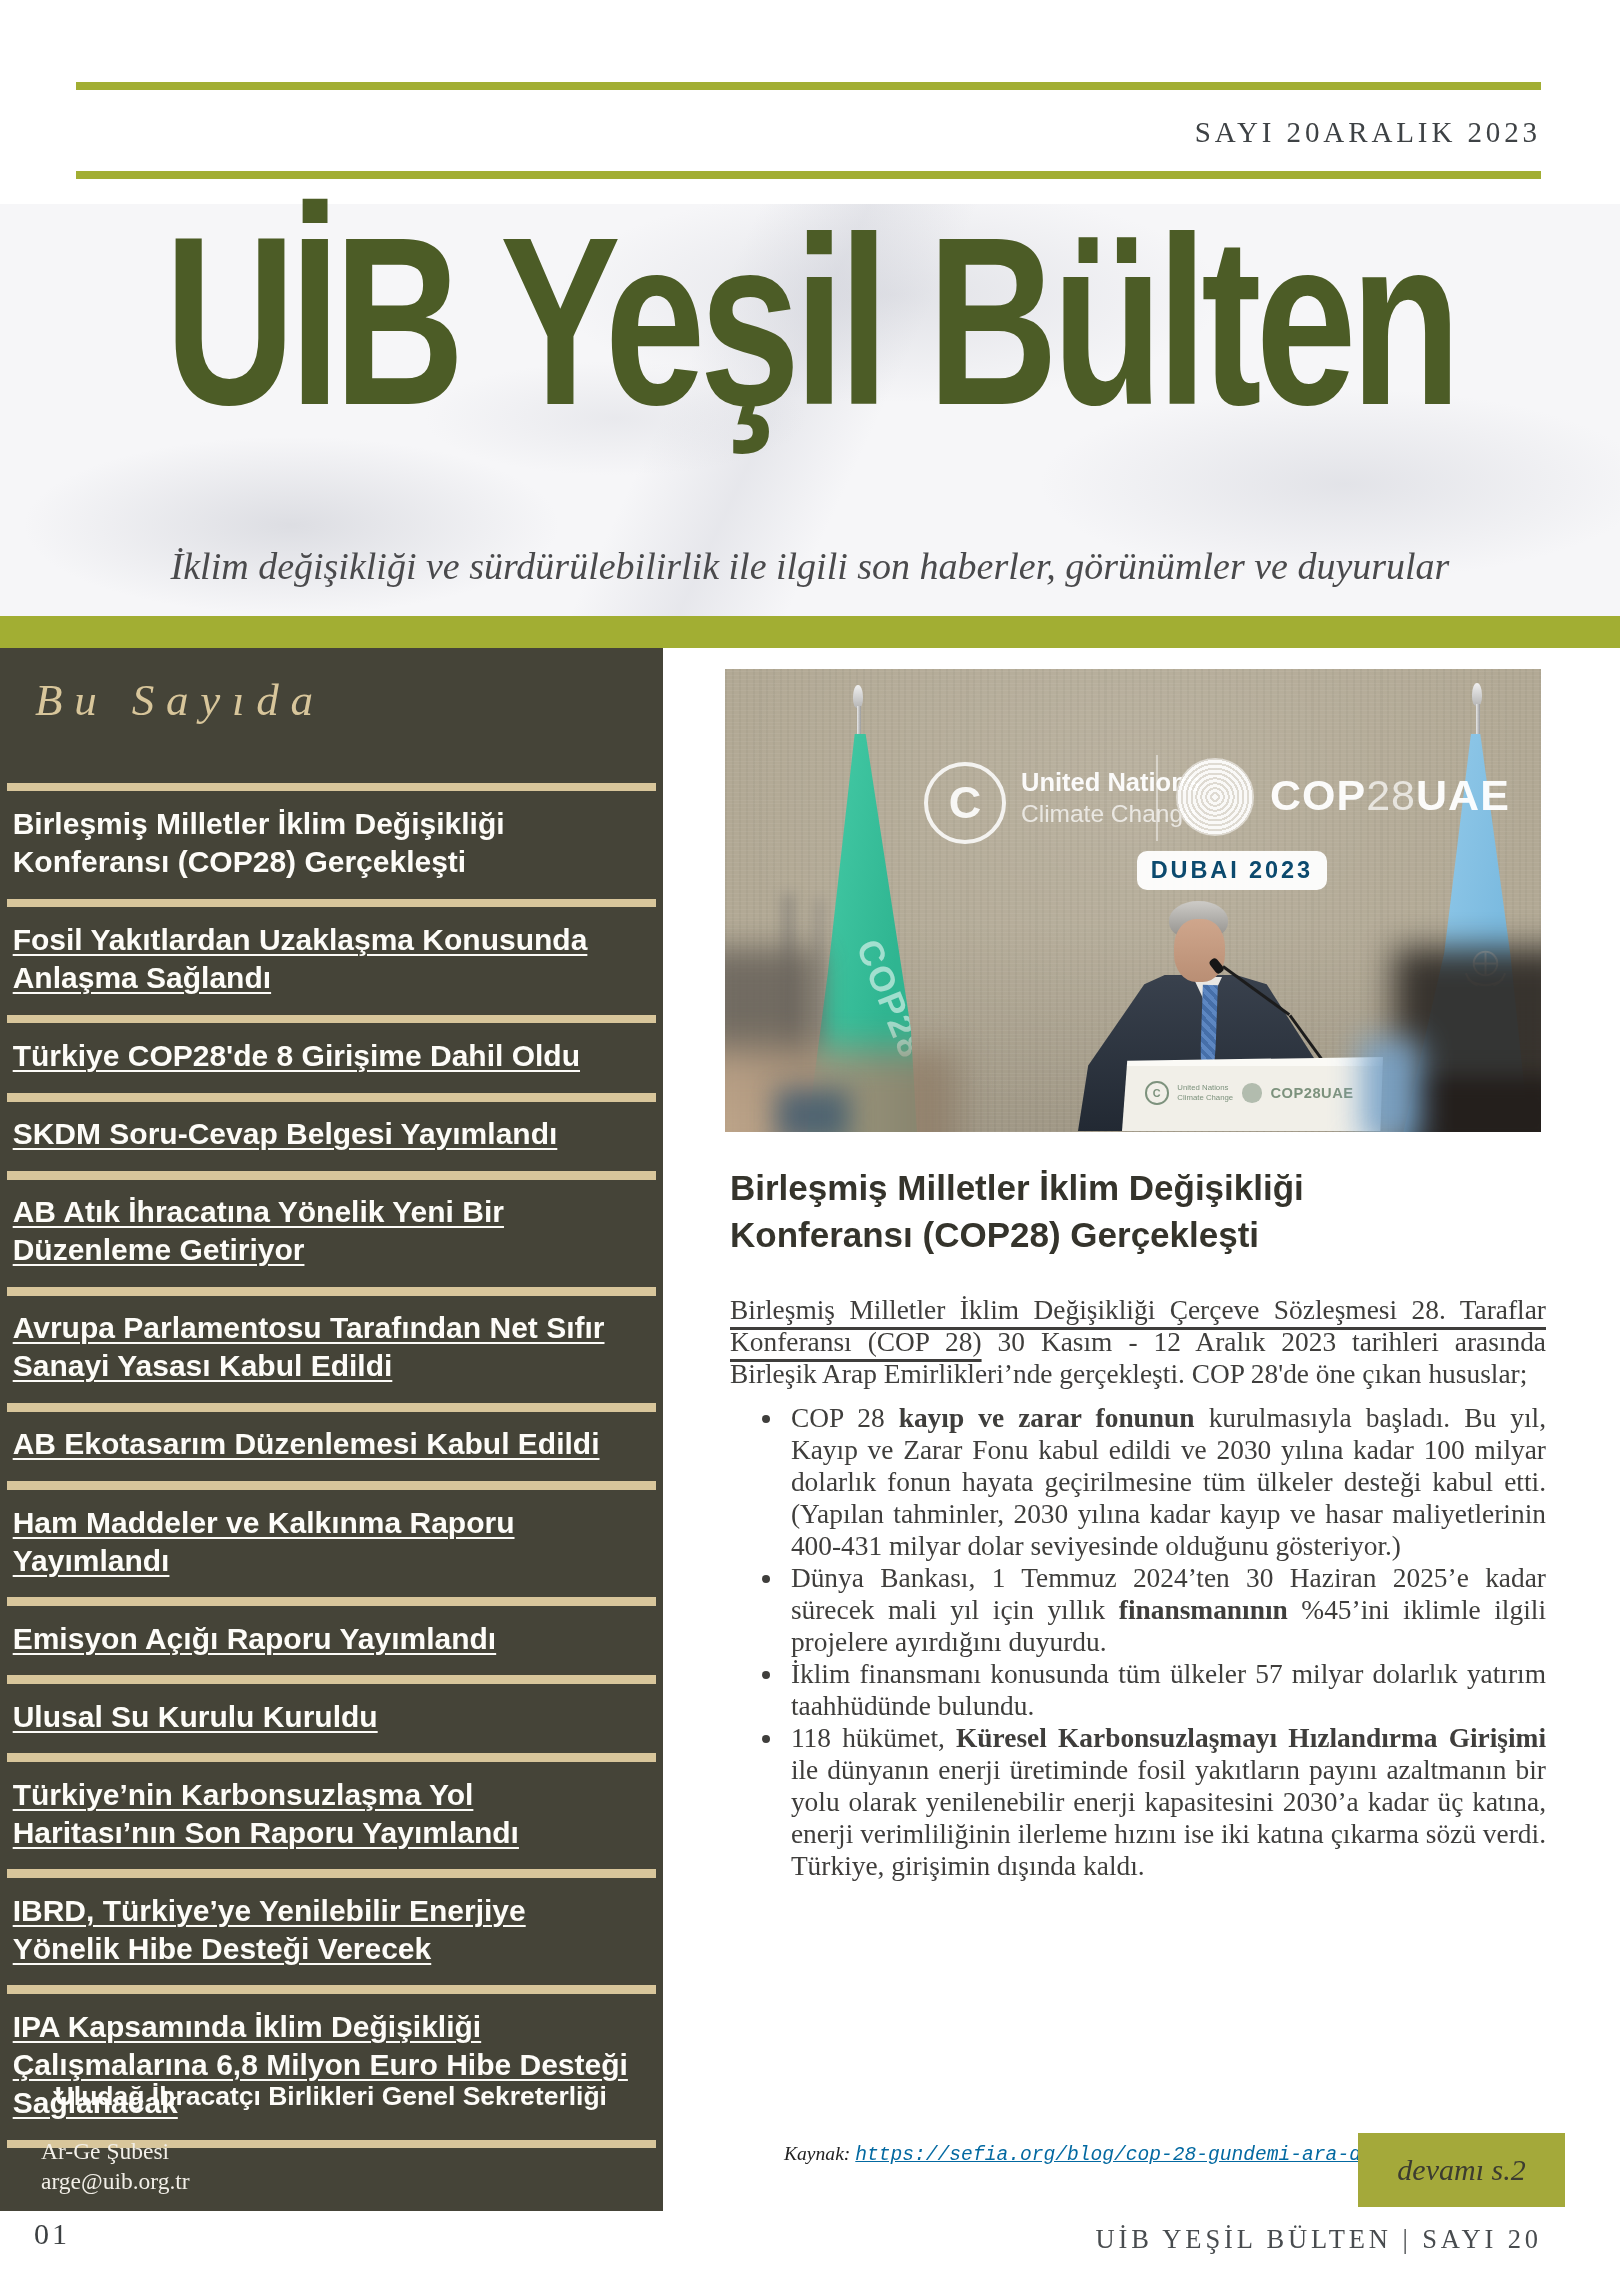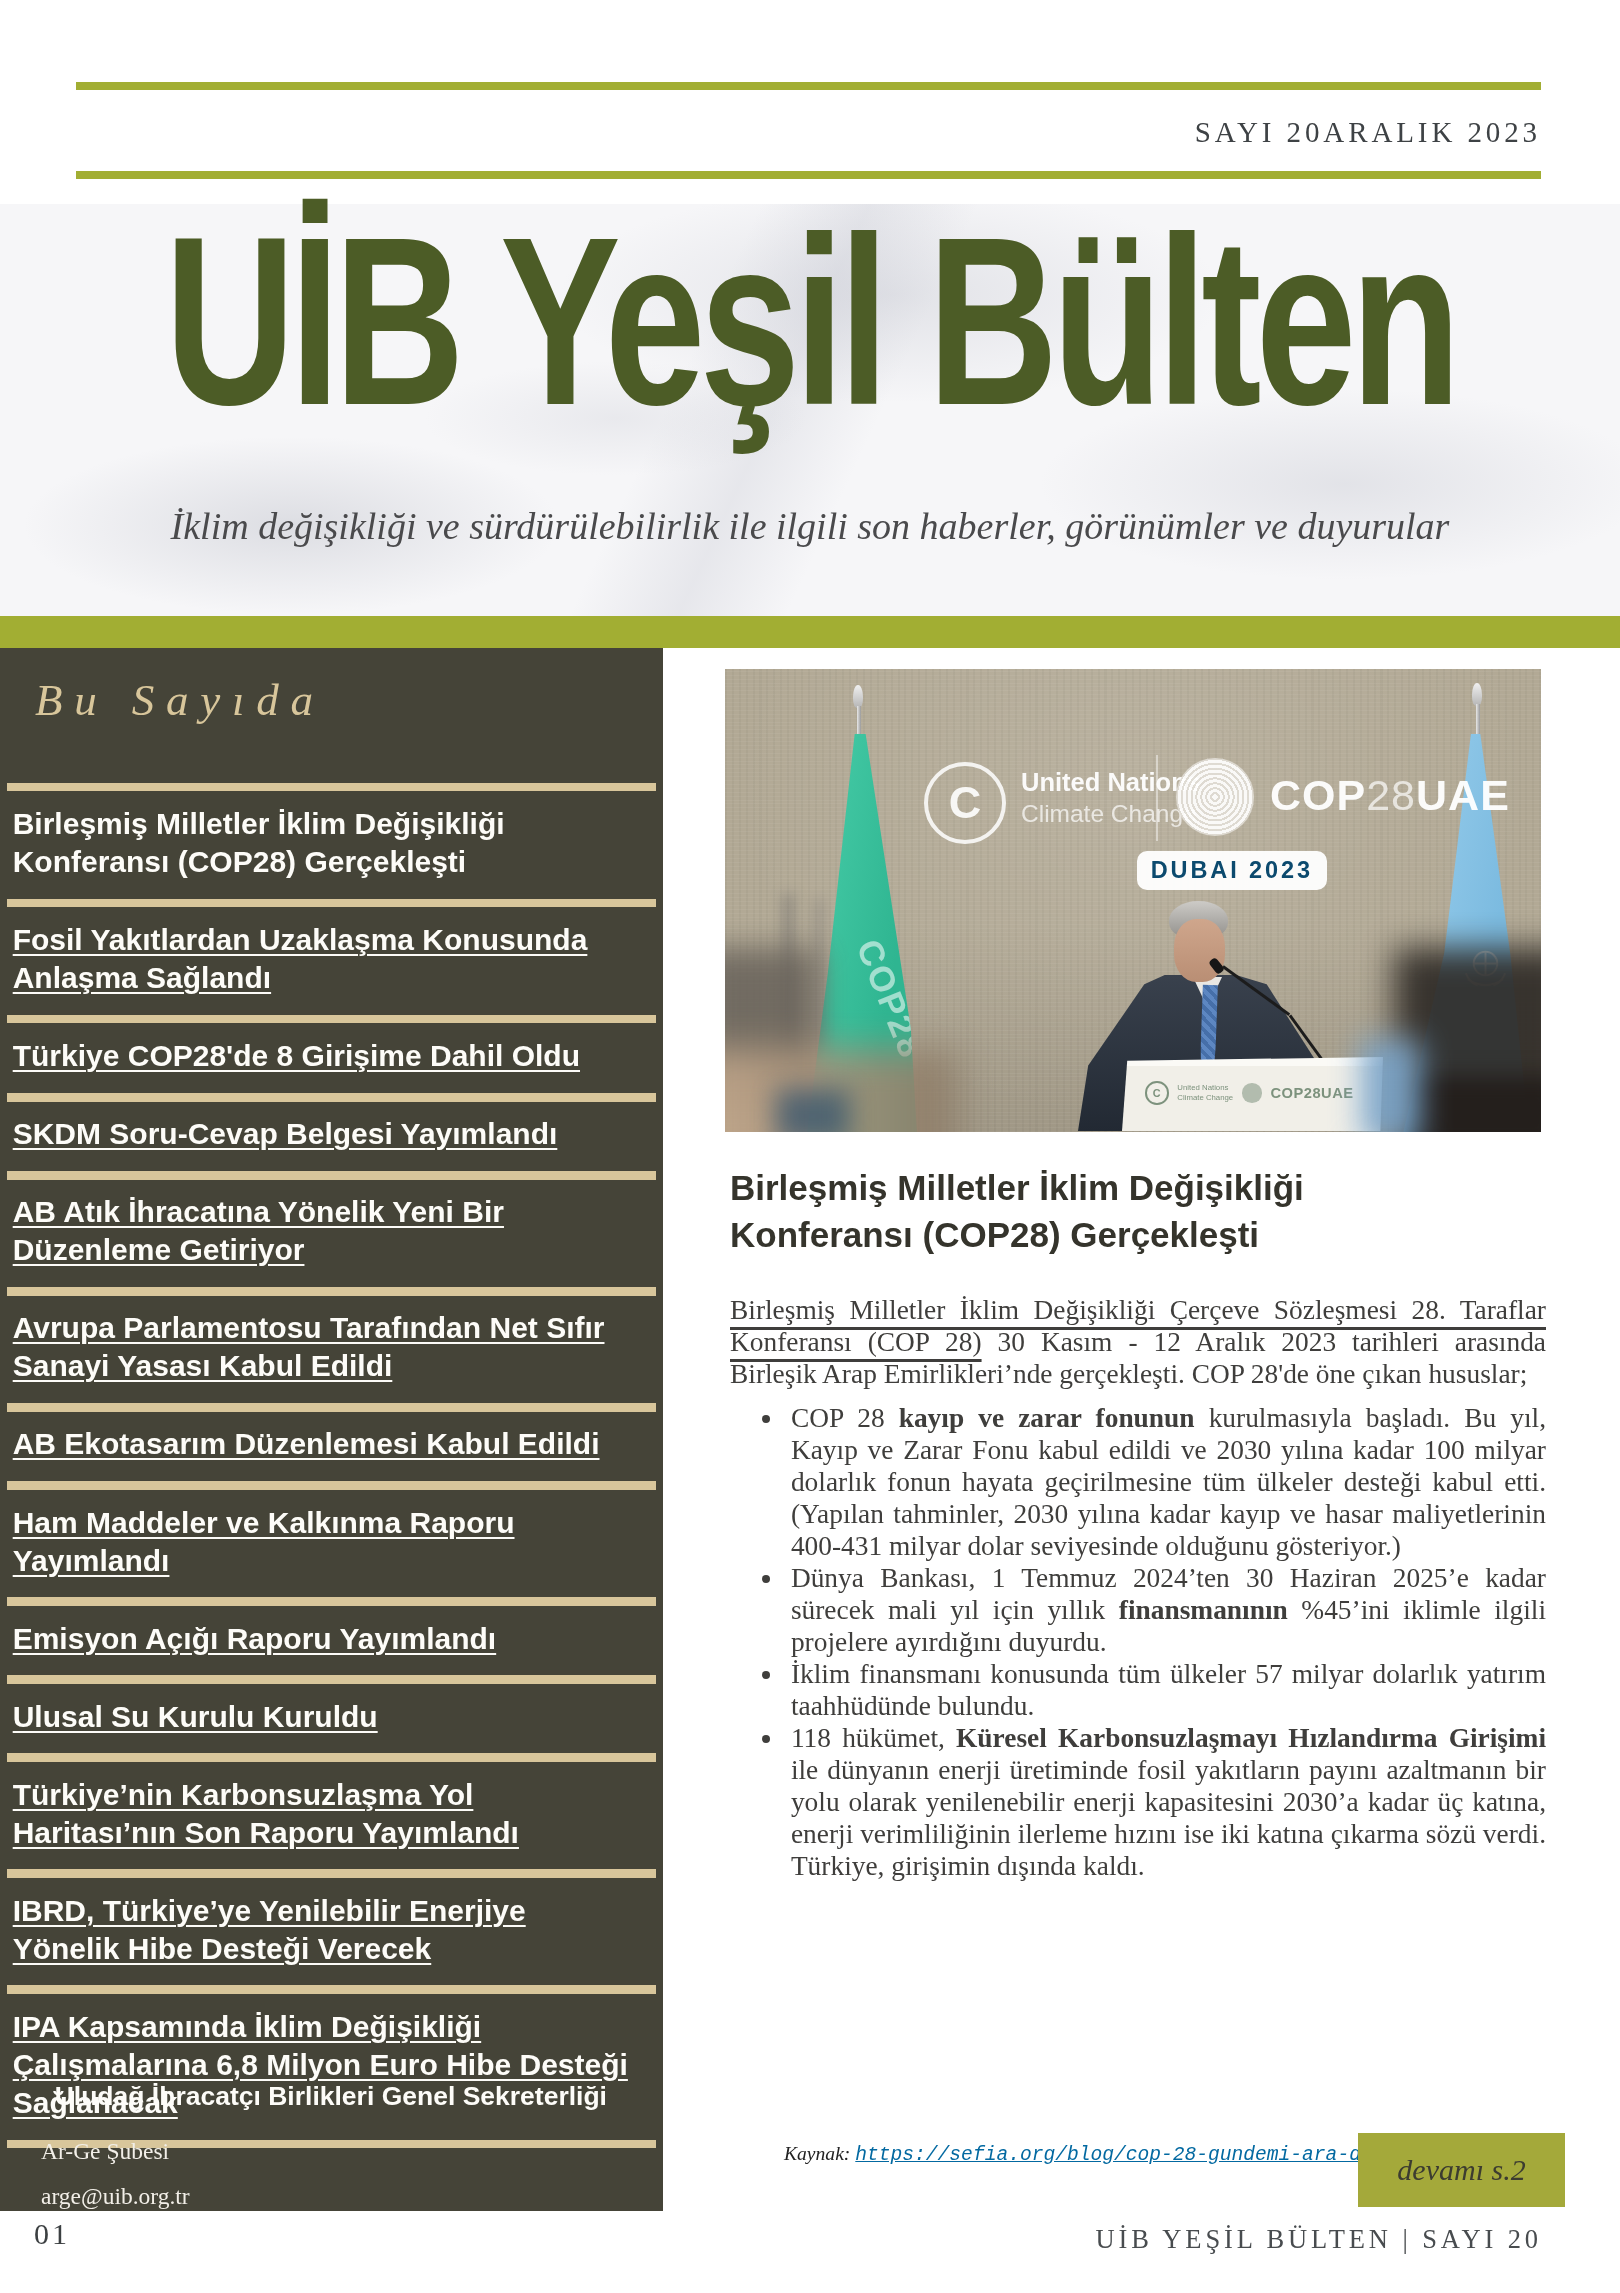--- a/index.html
+++ b/index.html
@@ -22,40 +22,40 @@
 
   
   .banner{position:absolute;top:204px;left:0;width:1620px;height:412px;
     background-color:#f6f6f8;
     background-image:
       radial-gradient(ellipse 412px 137px at 18% 78%, rgba(167,170,182,.32), transparent 65%),
       radial-gradient(ellipse 510px 167px at 55% 22%, rgba(178,181,193,.30), transparent 65%),
       radial-gradient(ellipse 470px 147px at 83% 68%, rgba(170,173,186,.26), transparent 65%),
       radial-gradient(ellipse 294px 88px at 38% 52%, rgba(190,192,202,.24), transparent 65%),
       linear-gradient(115deg, transparent 42%, rgba(168,171,186,.20) 48%, transparent 54%);
-    display:flex;flex-direction:column;align-items:center;}
+    display:flex;flex-direction:column;align-items:center;gap:40px;}
   .banner-title{margin-top:7.8px;font-weight:bold;font-size:181px;line-height:235px;letter-spacing:-5.9px;
     color:var(--title-green);white-space:nowrap;transform:scaleY(1.32);transform-origin:50% 60%;}
   .banner-subtitle{margin-top:57px;font-family:"Liberation Serif",serif;font-style:italic;
     font-size:38px;color:#4a4a4c;white-space:nowrap;}
 
   .band{position:absolute;top:616px;left:0;width:1620px;height:32px;background:var(--accent);}
 
   
   .sidebar{position:absolute;top:648px;left:0;width:663px;height:1563px;background:var(--sidebar-bg);}
   .sidebar-heading{margin:25.5px 0 0 35px;font-family:"Liberation Serif",serif;font-style:italic;
     font-size:45px;letter-spacing:11.8px;color:var(--tan);}
   .toc{margin-top:57px;}
   .toc-divider{height:8.8px;background:var(--tan);margin:0 6.9px;}
   .toc-item{padding:13.7px 25.5px 17.6px 12.7px;font-weight:bold;font-size:30px;line-height:38px;color:#fdfcf8;}
   .toc-item.u{text-decoration:underline;text-decoration-thickness:2px;text-underline-offset:3.9px;}
   .sidebar-org{position:absolute;left:41px;top:1433px;width:588px;color:#fdfcf8;}
   .org-name{font-weight:bold;font-size:26.5px;padding-left:13.7px;}
   .org-dept{margin-top:25.5px;font-family:"Liberation Serif",serif;font-size:23.5px;color:#f2efe8;}
-  .org-email{margin-top:18px;font-family:"Liberation Serif",serif;font-size:23.5px;color:#f2efe8;}
+  .org-email{margin-top:3px;font-family:"Liberation Serif",serif;font-size:23.5px;color:#f2efe8;}
 
   
   .photo{position:absolute;left:725px;top:669px;width:816px;height:463px;overflow:hidden;
     background-color:#b2a995;
     background-image:
       repeating-linear-gradient(0deg, rgba(255,255,255,.05) 0 1px, transparent 1px 3.9px),
       repeating-linear-gradient(90deg, rgba(0,0,0,.03) 0 2px, transparent 2px 6.9px),
       radial-gradient(ellipse at 50% 25%, rgba(255,255,255,.10), transparent 70%),
       linear-gradient(180deg, rgba(0,0,0,0) 55%, rgba(0,0,0,.10) 100%);}
   .pole{position:absolute;width:3.9px;background:linear-gradient(90deg,#e8e8e8,#9a9a9a);}

